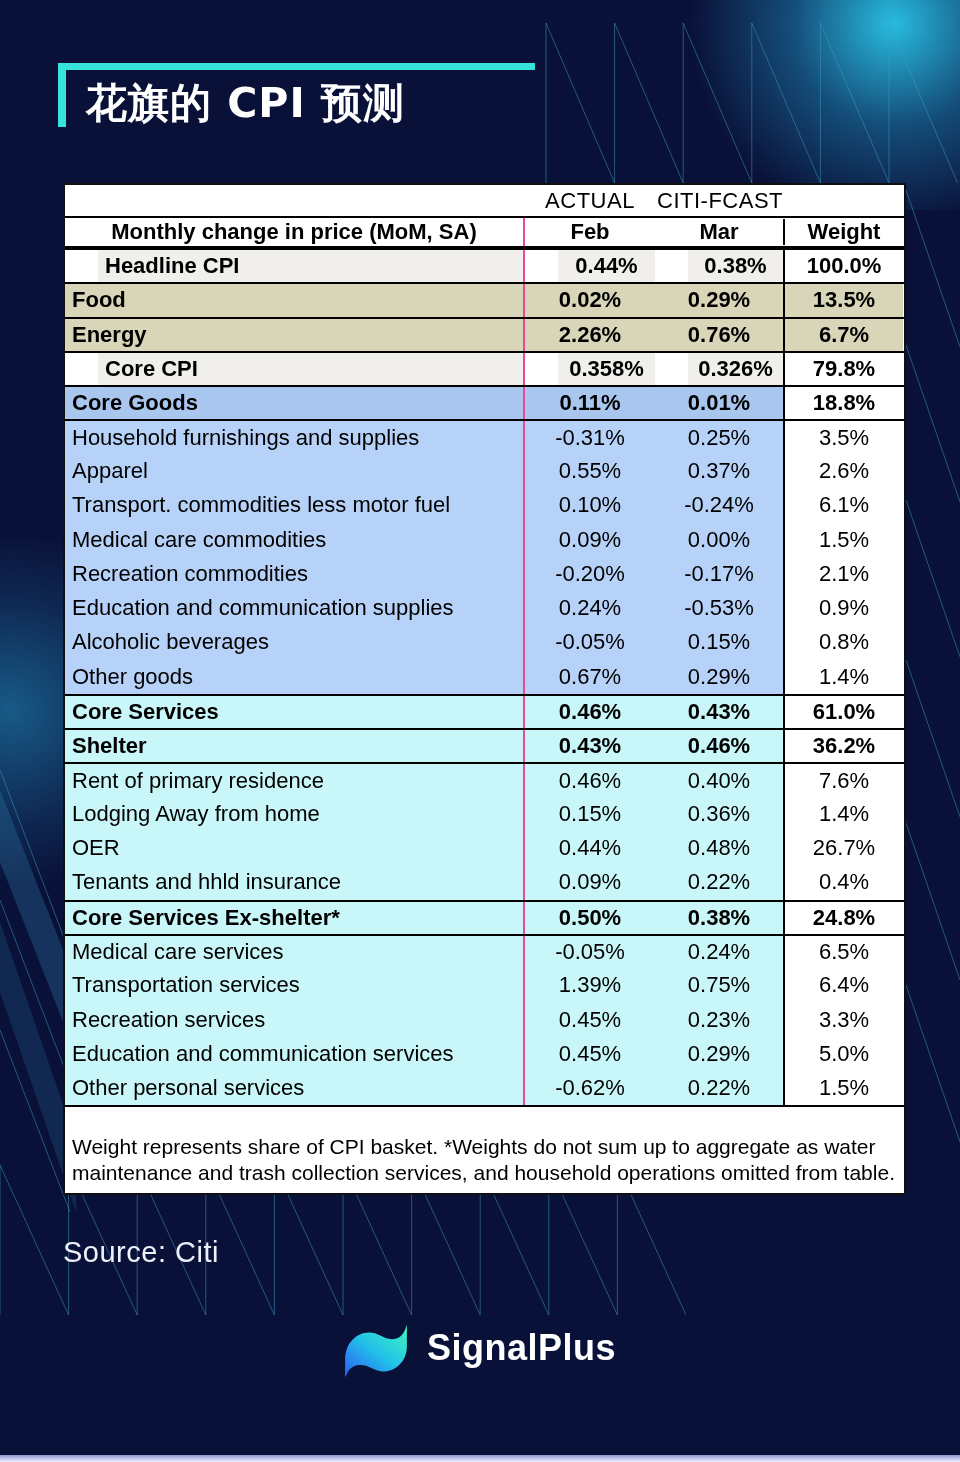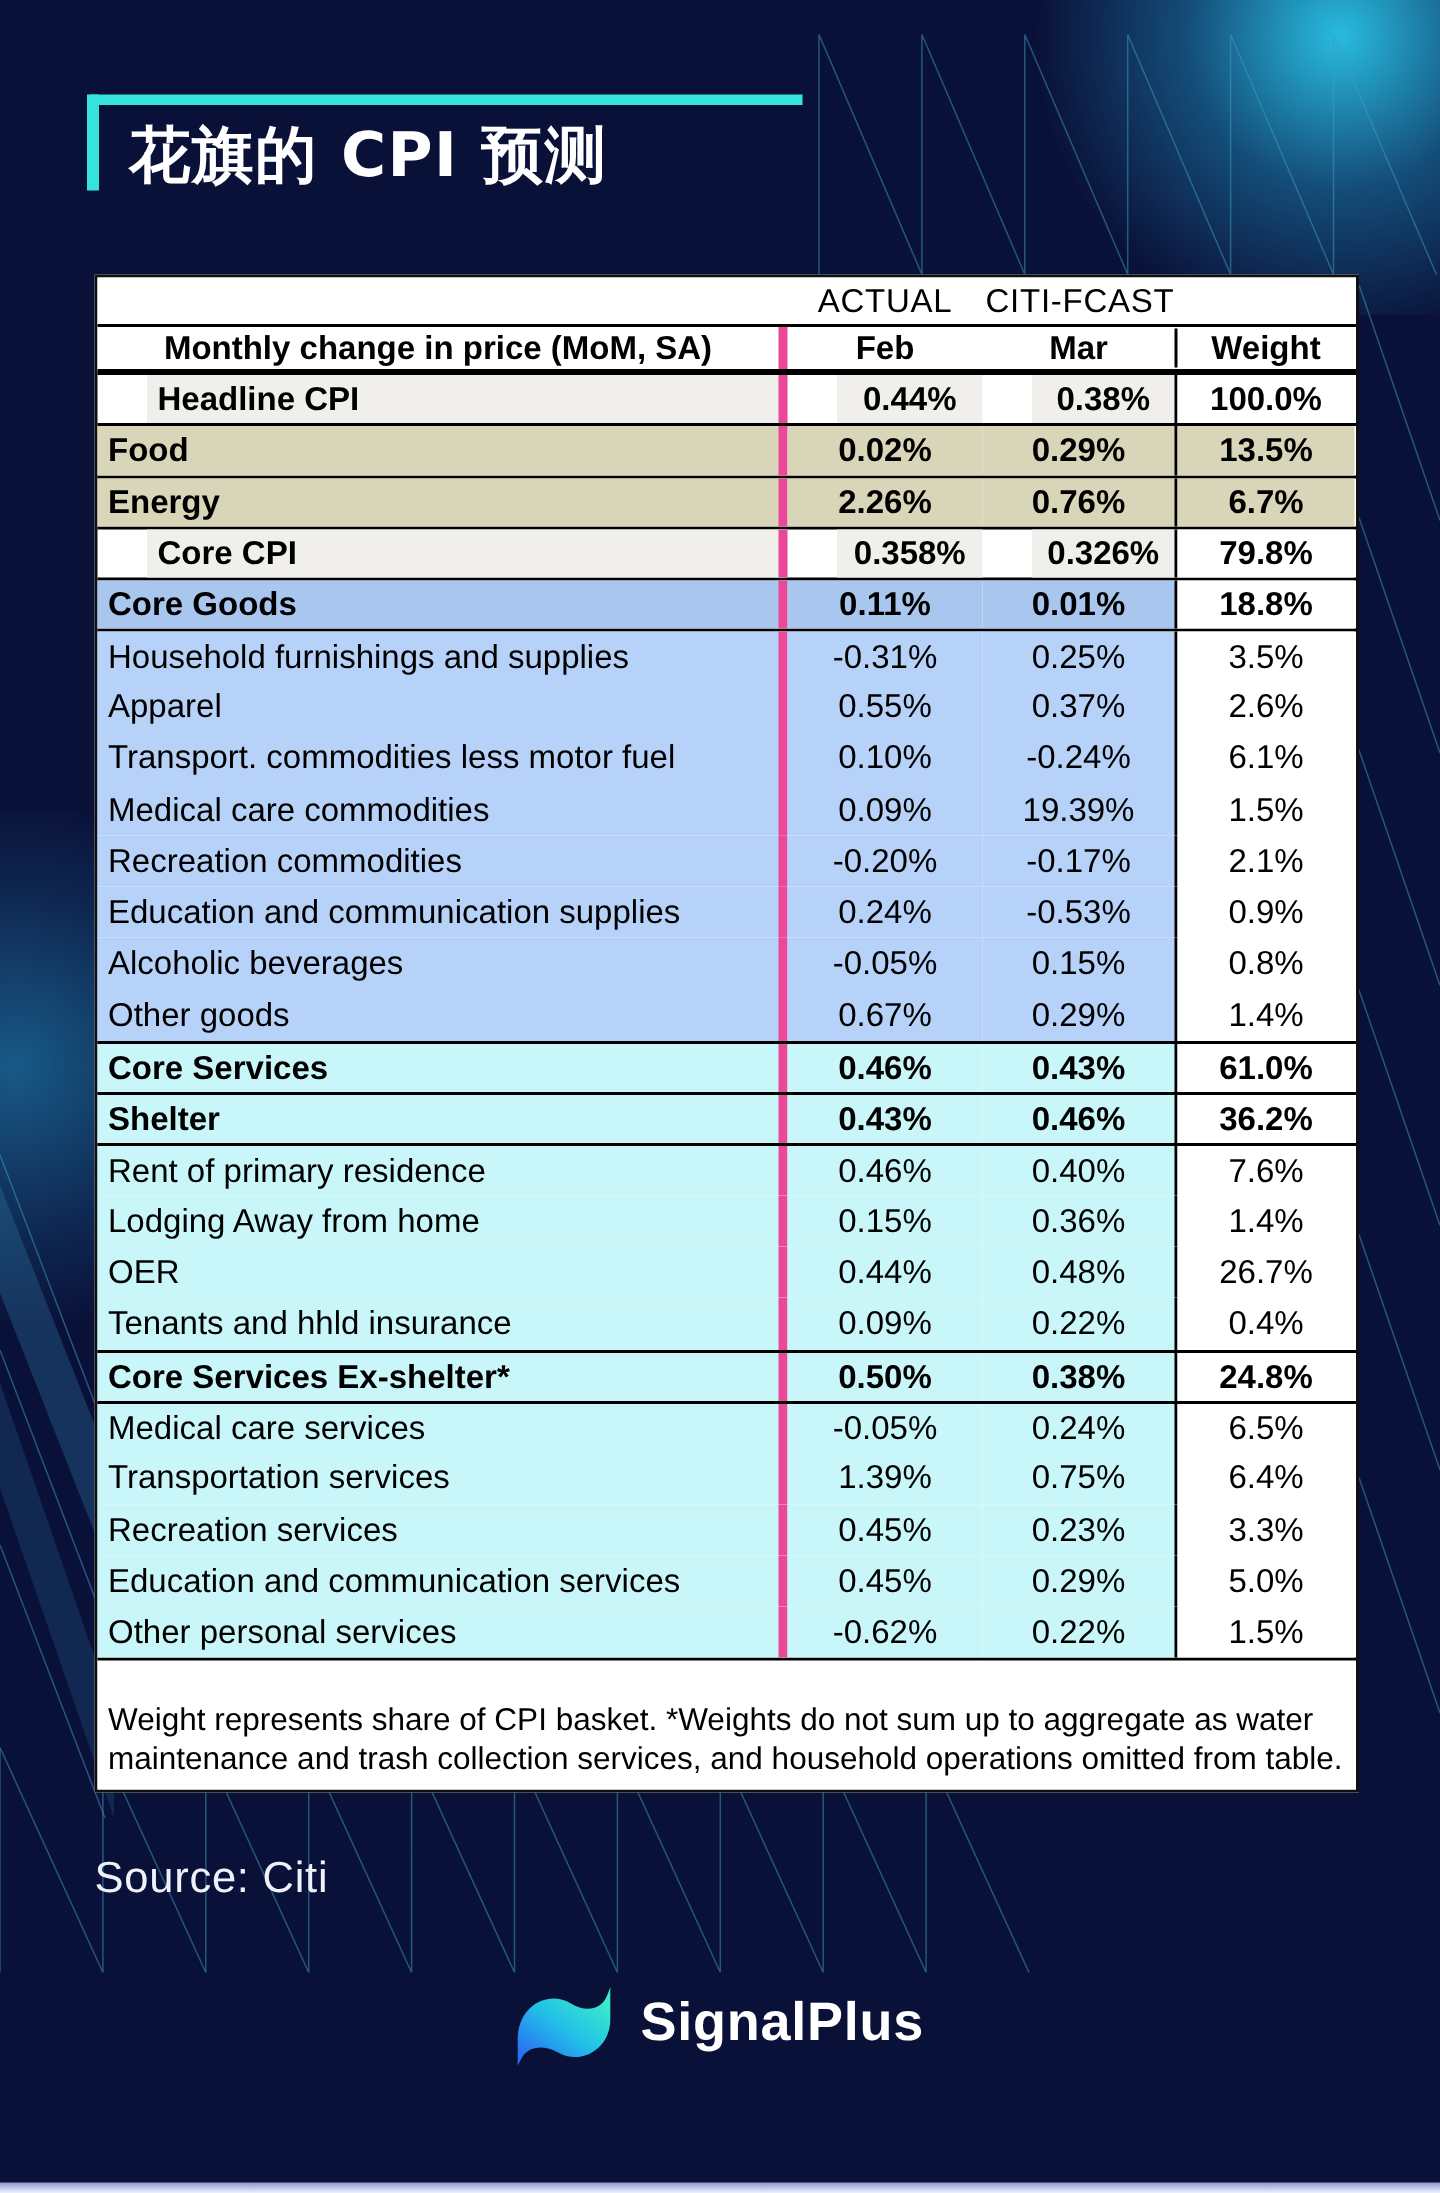--- a/index.html
+++ b/index.html
@@ -39,21 +39,21 @@
   .grid { display:grid; grid-template-columns:460px 130px 130px 118px; }
   .band { height:31px; align-items:center; background:#fff; }
   .band div { text-align:center; font-size:22px; letter-spacing:0.5px; }
   .hdr { height:32px; align-items:center; background:#fff; border-top:2px solid #000; border-bottom:2px solid #000; font-weight:bold; font-size:22px; }
   .hdr div { text-align:center; }
   .trow { height:34.3px; align-items:center; font-size:22px; }
   .trow.btop { border-top:2px solid #000; }
   .trow.bold { font-weight:bold; }
   .c-label { padding-left:7px; height:100%; display:flex; align-items:center; }
   .c-num, .c-weight { text-align:center; height:100%; display:flex; align-items:center; justify-content:center; }
-  .c-label { border-right:6px solid #ec4899; }
+  .c-label { border-right:2px solid #ec4899; }
   .c-mar { border-right:2px solid #000; }
   
   .s-gray .c-label, .s-gray .c-num { background:#f0efeb;margin-left:33px; }
   .s-gray .c-weight { background:#ffffff; }
   .s-tan .c-label, .s-tan .c-num, .s-tan .c-weight { background:#d9d5b8; }
   .s-blueb .c-label, .s-blueb .c-num { background:#a9c6ee; }
   .s-blueb .c-weight { background:#ffffff; }
   .s-blue .c-label, .s-blue .c-num { background:#b7d2f8; }
   .s-blue .c-weight { background:#ffffff; }
   .s-cyan .c-label, .s-cyan .c-num { background:#c9f6f8; }
@@ -164,21 +164,21 @@
       </div>
       <div class="grid trow s-blue">
         <div class="c-label">Transport. commodities less motor fuel</div>
         <div class="c-num">0.10%</div>
         <div class="c-num c-mar">-0.24%</div>
         <div class="c-weight">6.1%</div>
       </div>
       <div class="grid trow s-blue">
         <div class="c-label">Medical care commodities</div>
         <div class="c-num">0.09%</div>
-        <div class="c-num c-mar">19.39%</div>
+        <div class="c-num c-mar">0.00%</div>
         <div class="c-weight">1.5%</div>
       </div>
       <div class="grid trow s-blue">
         <div class="c-label">Recreation commodities</div>
         <div class="c-num">-0.20%</div>
         <div class="c-num c-mar">-0.17%</div>
         <div class="c-weight">2.1%</div>
       </div>
       <div class="grid trow s-blue">
         <div class="c-label">Education and communication supplies</div>

